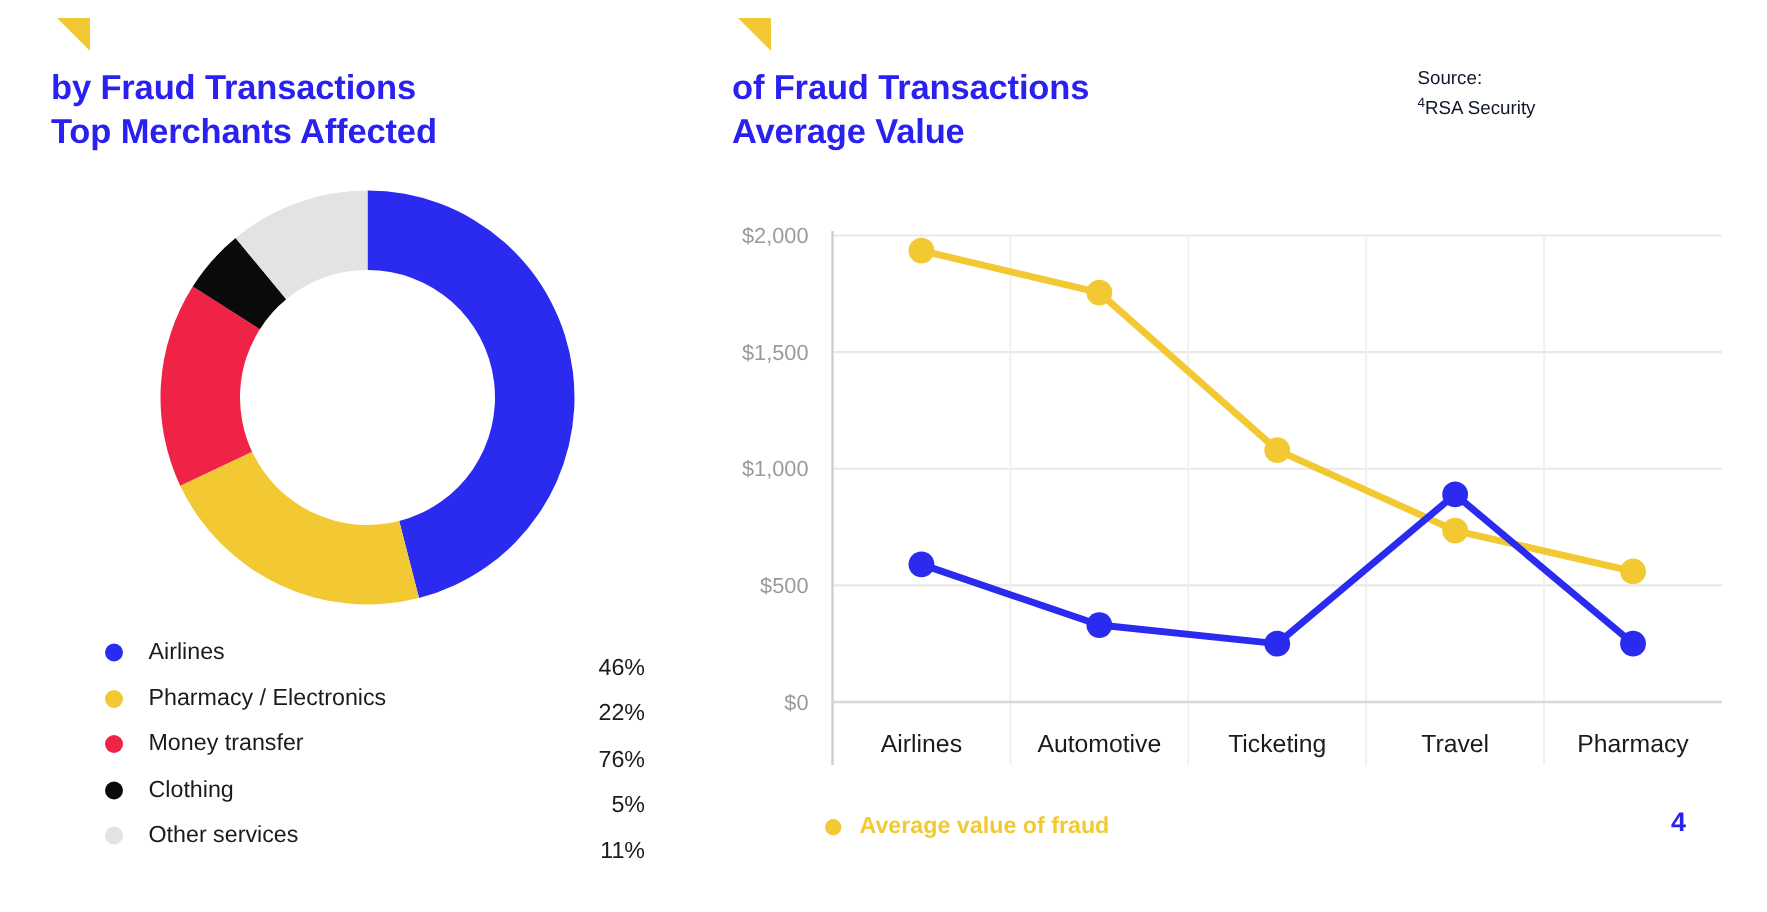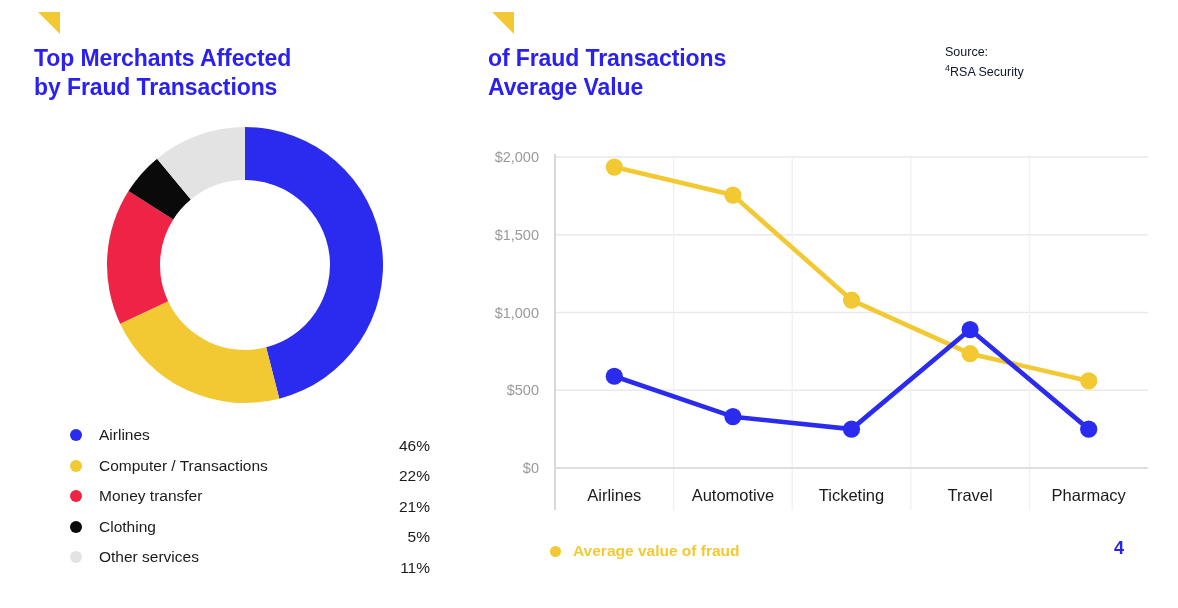--- a/index.html
+++ b/index.html
@@ -131,49 +131,49 @@
   }
 </style>
 </head>
 <body>
 
 <div id="left-panel">
 
   <div class="tri-flag"></div>
 
   <div class="panel-title">
+    <div>by Fraud Transactions</div>
     <div>Top Merchants Affected</div>
-    <div>by Fraud Transactions</div>
   </div>
 
   <div id="donut-wrap">
     <svg id="donut-svg" width="290" height="290" viewBox="0 0 290 290">
         <path d="M 145 7 A 138 138 0 0 1 179.31920442874997 278.66447623575107 L 166.13864040901268 227.32956869593363 A 85 85 0 0 0 145 60 Z" fill="#2A2BEF"></path>
         <path d="M 179.31920442874997 278.66447623575107 A 138 138 0 0 1 20.133866759689298 203.75754223598 L 68.08970054038834 181.19123978303116 A 85 85 0 0 0 166.13864040901268 227.32956869593363 Z" fill="#F2C933"></path>
         <path d="M 20.133866759689298 203.75754223598 A 138 138 0 0 1 28.482746280721898 71.0559022928985 L 73.2321263323287 99.45472242678531 A 85 85 0 0 0 68.08970054038834 181.19123978303116 Z" fill="#EE2345"></path>
         <path d="M 28.482746280721898 71.0559022928985 A 138 138 0 0 1 57.03548941468084 38.66917249694107 L 90.81896087136138 79.5063743640579 A 85 85 0 0 0 73.2321263323287 99.45472242678531 Z" fill="#0A0A0A"></path>
         <path d="M 57.03548941468084 38.66917249694107 A 138 138 0 0 1 144.99999999999997 7 L 144.99999999999997 60 A 85 85 0 0 0 90.81896087136138 79.5063743640579 Z" fill="#E3E3E3"></path>
       </svg>
   </div>
 
   <div id="donut-legend">
       <div class="legend-row">
         <span class="legend-dot" style="background: rgb(42, 43, 239);"></span>
         <span class="legend-label">Airlines</span>
         <span class="legend-value">46%</span>
       </div>
       <div class="legend-row">
         <span class="legend-dot" style="background: rgb(242, 201, 51);"></span>
-        <span class="legend-label">Computer / Transactions</span>
+        <span class="legend-label">Pharmacy / Electronics</span>
         <span class="legend-value">22%</span>
       </div>
       <div class="legend-row">
         <span class="legend-dot" style="background: rgb(238, 35, 69);"></span>
         <span class="legend-label">Money transfer</span>
-        <span class="legend-value">21%</span>
+        <span class="legend-value">76%</span>
       </div>
       <div class="legend-row">
         <span class="legend-dot" style="background: rgb(10, 10, 10);"></span>
         <span class="legend-label">Clothing</span>
         <span class="legend-value">5%</span>
       </div>
       <div class="legend-row">
         <span class="legend-dot" style="background: rgb(227, 227, 227);"></span>
         <span class="legend-label">Other services</span>
         <span class="legend-value">11%</span>

